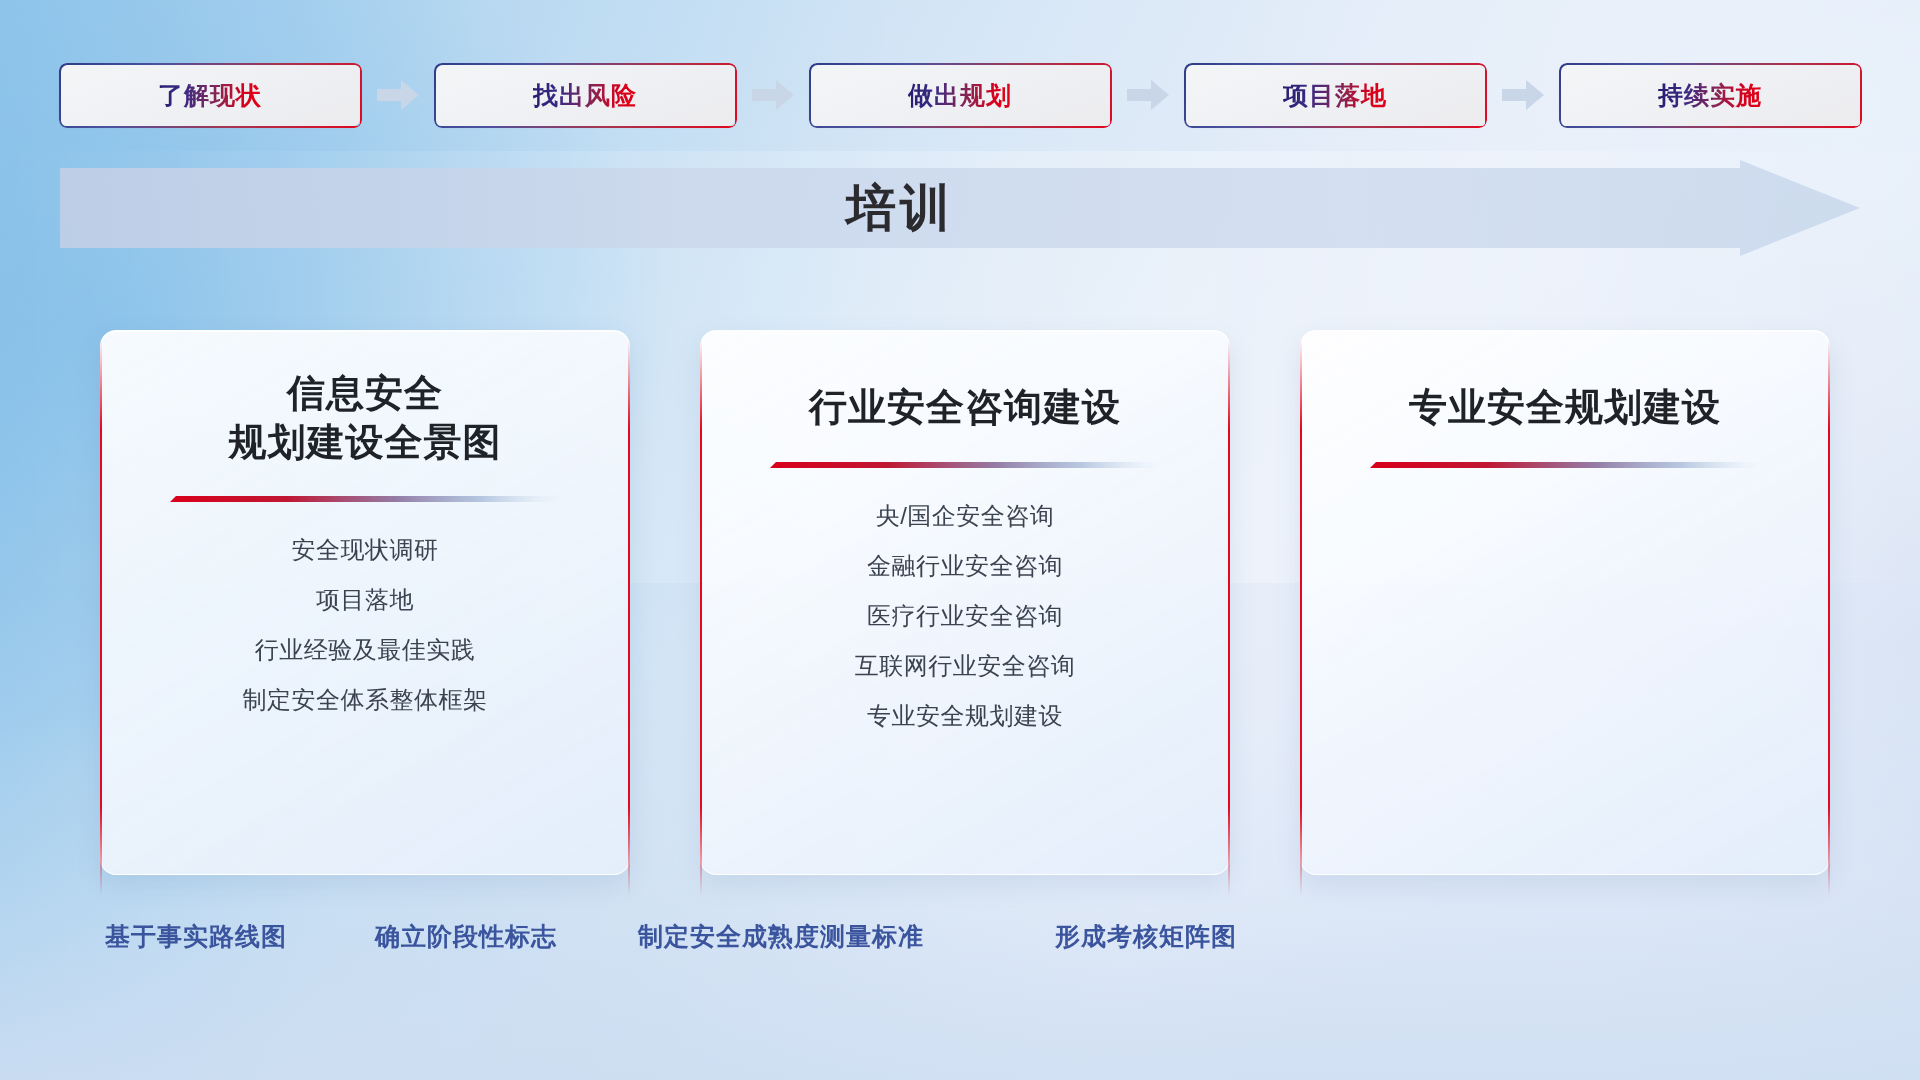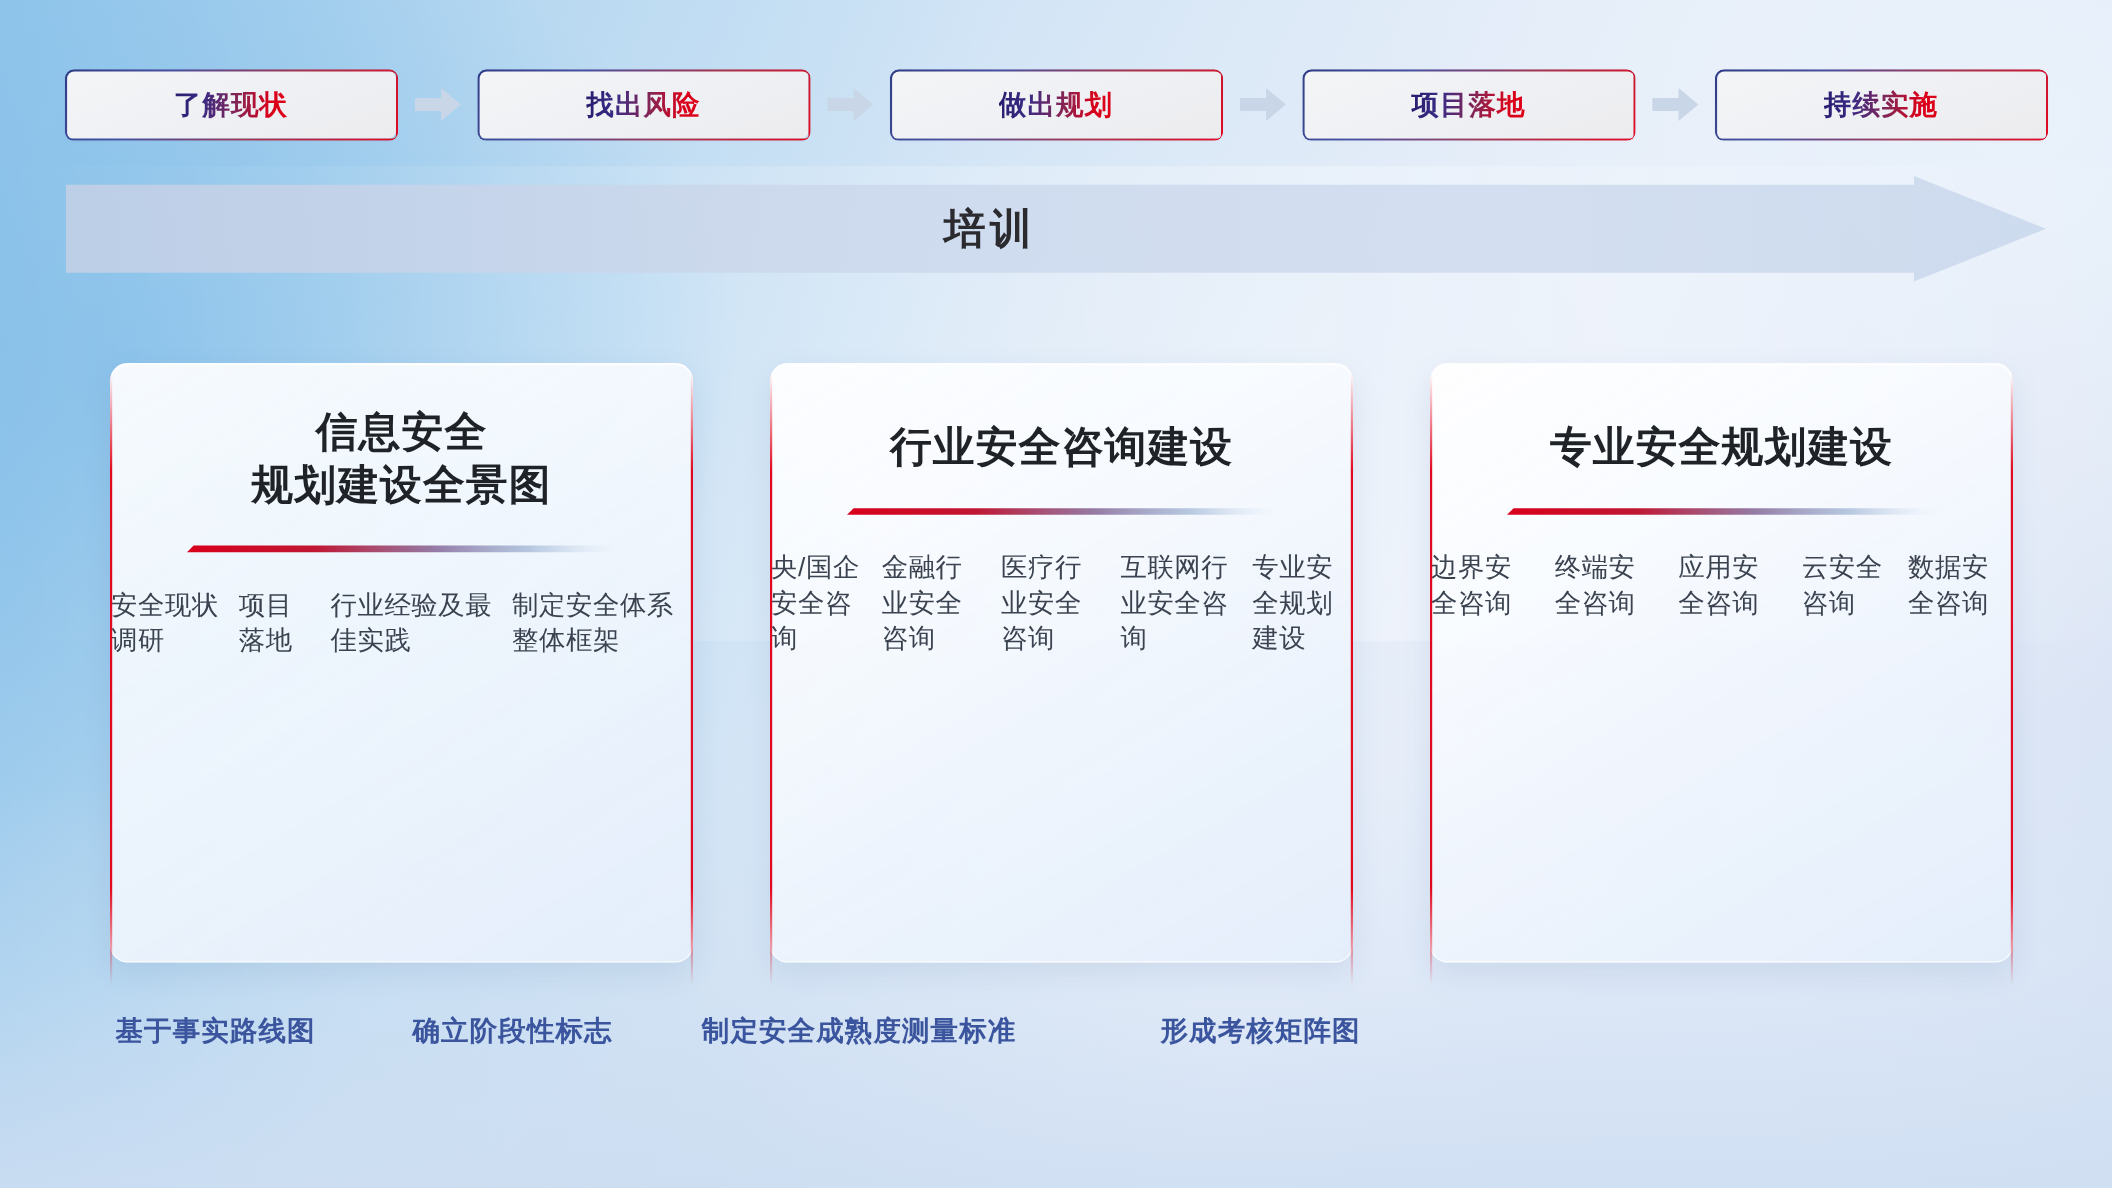--- a/index.html
+++ b/index.html
@@ -68,21 +68,21 @@
   .step-arrow svg{ display:block; width:42px; height:30px; }
 
   
   .training-banner{
     position:absolute; left:60px; top:160px; width:1800px; height:96px;
   }
   .training-banner svg{ display:block; width:100%; height:100%; }
   .training-text{
     position:absolute; left:0; top:0; width:1680px; height:96px;
     display:flex; align-items:center; justify-content:center;
-    font-size:38px; font-weight:700; color:#2b2b2f; letter-spacing:4px;
+    font-size:50px; font-weight:700; color:#2b2b2f; letter-spacing:4px;
   }
 
   
   .cards{
     position:absolute; left:100px; top:330px; width:1730px; height:545px;
     display:flex; justify-content:space-between;
   }
   .card{
     position:relative;
     width:530px; height:545px;
@@ -108,21 +108,21 @@
     line-height:1.28; text-align:center; letter-spacing:1px;font-family:Liberation Serif, serif;
   }
   .card-title.two-line{ margin-top:38px; }
 
   .card-divider{
     margin-top:28px; width:390px; height:12px; position:relative;
   }
   .card-divider svg{ display:block; width:100%; height:100%; }
 
   .card-list{
-    margin-top:28px; display:flex; align-items:center;
+    margin-top:28px; display:flex; flex-direction:column; align-items:center;
     gap:18px;
   }
   .card-list li{ list-style:none; font-size:24px; color:#3b4350; letter-spacing:.5px; }
 
   
   .captions{ position:absolute; left:0; top:920px; width:1920px; height:48px; }
   .caption{
     position:absolute; top:0;
     font-size:25px; font-weight:700; color:#3a549d; letter-spacing:1px;
     white-space:nowrap;
@@ -270,27 +270,20 @@
               <stop offset="0" stop-color="#d9001b"></stop>
               <stop offset="0.30" stop-color="#c01733"></stop>
               <stop offset="0.58" stop-color="#8a6e9c" stop-opacity=".9"></stop>
               <stop offset="0.80" stop-color="#8fa8cd" stop-opacity=".6"></stop>
               <stop offset="1" stop-color="#c6d6ea" stop-opacity="0"></stop>
             </linearGradient>
           </defs>
           <path d="M6 2 H390 V8 H0 Z" fill="url(#divGrad3)"></path>
         </svg>
       </div>
-      <ul class="card-list">
-        <li>边界安全咨询</li>
-        <li>终端安全咨询</li>
-        <li>应用安全咨询</li>
-        <li>云安全咨询</li>
-        <li>数据安全咨询</li>
-      </ul>
     </div>
   </div>
 
   <div class="captions">
     <div class="caption" style="left:105px">基于事实路线图</div>
     <div class="caption" style="left:375px">确立阶段性标志</div>
     <div class="caption" style="left:638px">制定安全成熟度测量标准</div>
     <div class="caption" style="left:1055px">形成考核矩阵图</div>
   </div>
 

